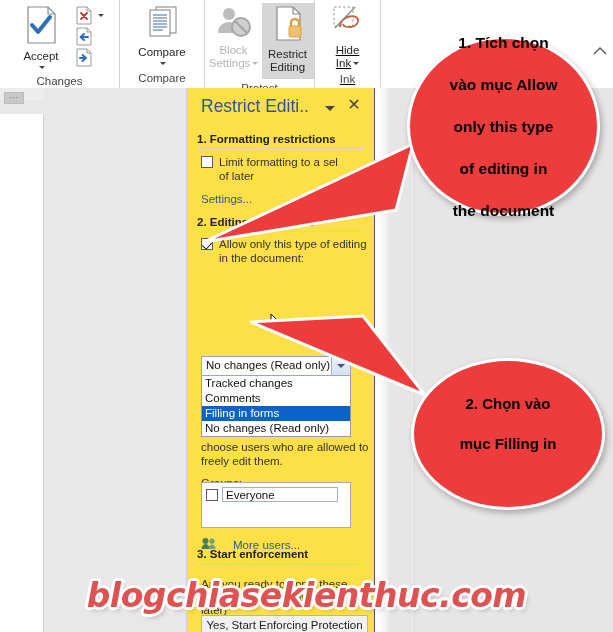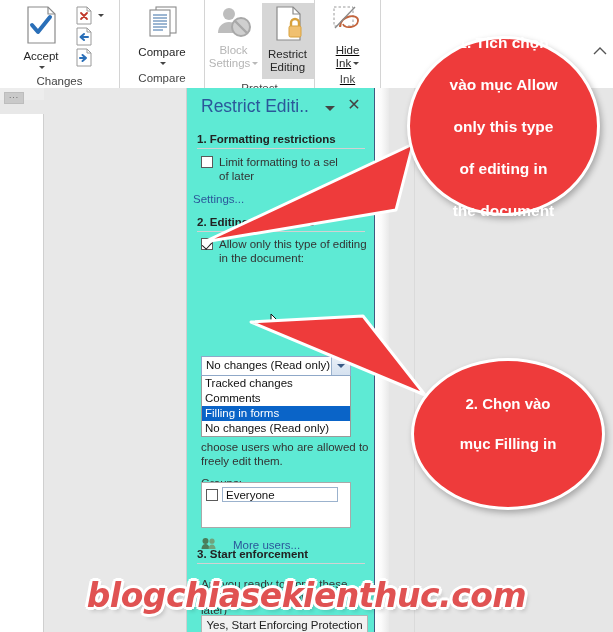--- a/index.html
+++ b/index.html
@@ -67,21 +67,21 @@
     position:absolute;left:0;top:26px;width:43px;height:518px;
     background:#ffffff;border-right:1px solid #cfcfcf;
   }
   .gray-gutter{
     position:absolute;left:44px;top:0;width:150px;height:544px;background:#e8e8e8;
   }
 
   
   .pane{
     position:absolute;left:186px;top:88px;width:188px;height:544px;
-    background:#5eead4;
+    background:#fde047;
     border-left:1px solid #d0d0d0;
     box-sizing:border-box;
   }
   .pane-divider{
     position:absolute;left:374px;top:88px;width:1px;height:544px;background:#3f5b80;
   }
   .pane-shadow{
     position:absolute;left:375px;top:88px;width:14px;height:544px;
     background:linear-gradient(to right,#ffffff 0%,#fbfbfb 45%,#e9e9e9 100%);
   }
@@ -169,21 +169,21 @@
     position:absolute;left:14px;top:527px;width:167px;height:20px;
     background:#f1f1f1;border:1px solid #b4b4b4;box-sizing:border-box;
     font-size:11.5px;color:#222;text-align:center;line-height:18px;
   }
 
   
   .bubble{
     position:absolute;border-radius:50%;
     background:#ee3b3b;border:3px solid #ffffff;box-sizing:border-box;
     display:flex;align-items:center;justify-content:center;
-    color:#ffffff;font-weight:bold;text-align:center;
+    color:#000000;font-weight:bold;text-align:center;
     box-shadow:2px 3px 6px rgba(0,0,0,.28);
     z-index:12;
   }
   #bubble1{left:407px;top:36px;width:193px;height:180px;font-size:15.5px;line-height:21px;}
   #bubble2{left:411px;top:358px;width:194px;height:152px;font-size:15px;line-height:20px;}
   .bubble span{display:block;padding:0 14px;}
 
   .tail{position:absolute;z-index:11;}
   .tail svg{display:block;overflow:visible;}
 
@@ -350,21 +350,21 @@
     <div class="pane-head">
       <div class="pane-title">Restrict Editi..</div>
       <div class="pane-menu"></div>
       <div class="pane-close">✕</div>
     </div>
 
     <div class="sec-head" style="top:45px;">1. Formatting restrictions</div>
     <div class="cbox" style="left:14px;top:68px;"></div>
     <div class="ptxt" style="left:32px;top:67px;width:150px;">Limit formatting to a sel</div>
     <div class="ptxt" style="left:32px;top:81px;width:150px;">of later</div>
-    <div class="plink" style="left:6px;top:105px;">Settings...</div>
+    <div class="plink" style="left:14px;top:105px;">Settings...</div>
 
     <div class="sec-head" style="top:128px;">2. Editing restrictions</div>
     <div class="cbox checked" style="left:14px;top:150px;"></div>
     <div class="ptxt" style="left:32px;top:149px;width:152px;">Allow only this type of editing</div>
     <div class="ptxt" style="left:32px;top:163px;width:152px;">in the document:</div>
 
     <div class="combo">
       <div class="combo-text">No changes (Read only)</div>
       <div class="combo-btn"></div>
     </div>

